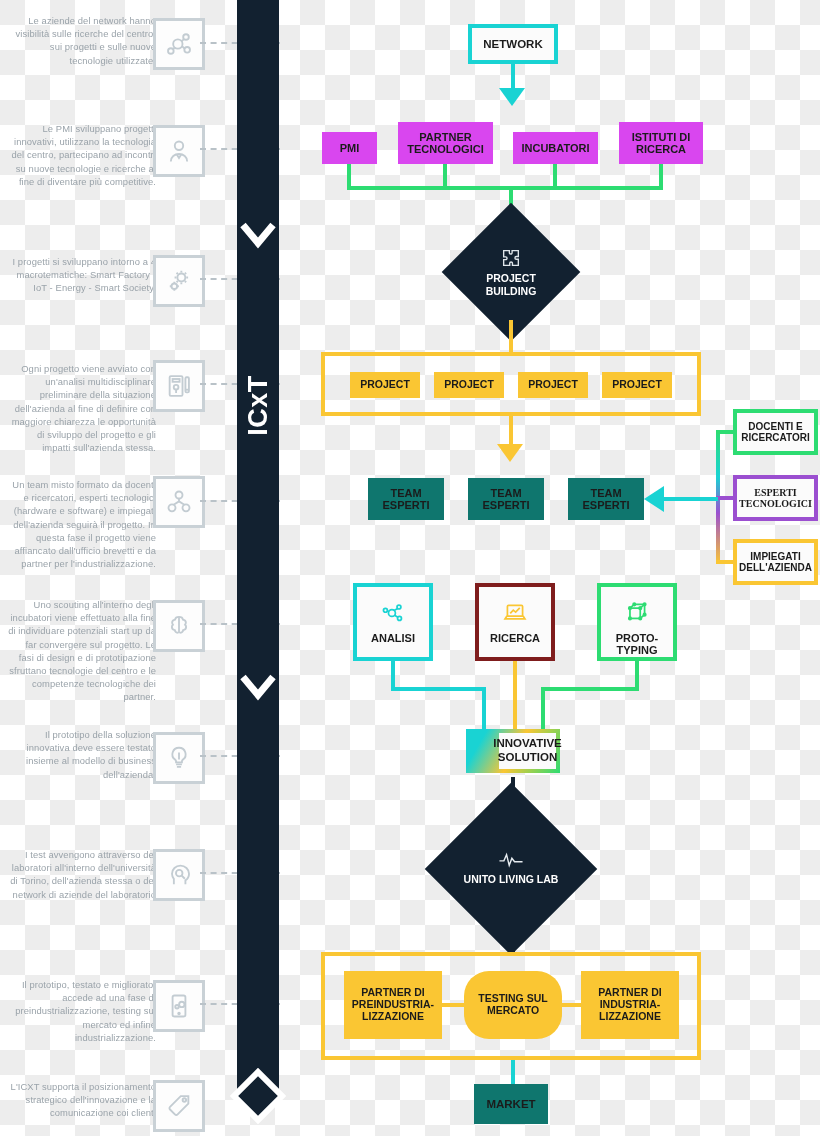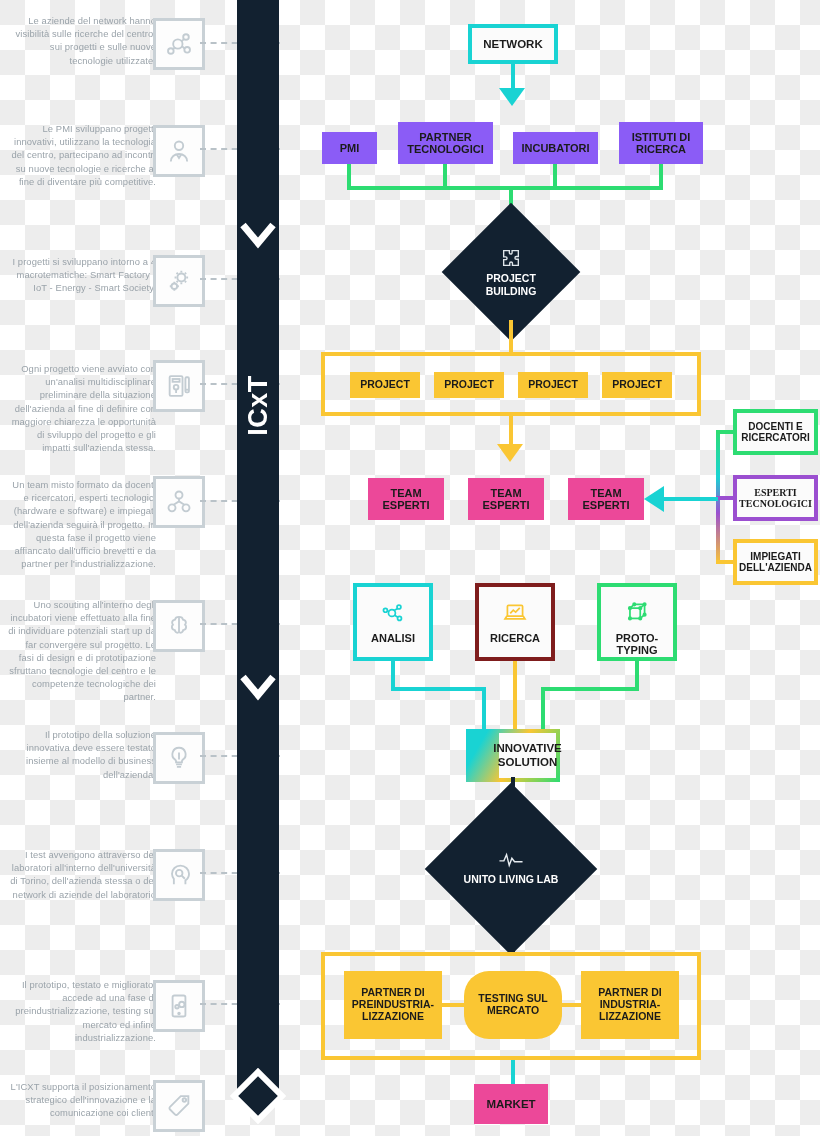--- a/index.html
+++ b/index.html
@@ -61,22 +61,22 @@
   .node{
     position:absolute;
     display:flex;align-items:center;justify-content:center;
     text-align:center;
     font-weight:700;
     color:#1b1b1b;
     line-height:1.12;
     box-sizing:border-box;
   }
   .outline{background:#fbfbfb;}
-  .cyanfill{background:#ec4899;}
-  .greenfill{background:#8b5cf6;}
+  .cyanfill{background:#0f766e;}
+  .greenfill{background:#d946ef;}
   .yellowfill{background:#fac633;}
 
   .cyanline{border:4px solid #19d3d3;}
   .greenline{border:4px solid #2ddc72;}
   .yellowline{border:4px solid #fac633;}
   .purpleline{border:4px solid #9b4fd0;}
 
   .diamond{
     position:absolute;
     background:#122130;
@@ -351,21 +351,21 @@
   <div class="ln v c-cyan" style="left:391px;top:661px;height:26px;"></div>
   <div class="ln h c-cyan" style="left:391px;top:687px;width:95px;"></div>
   <div class="ln v c-cyan" style="left:482px;top:687px;height:43px;"></div>
 
   <div class="ln v c-yellow" style="left:513px;top:661px;height:69px;"></div>
 
   <div class="ln v c-green" style="left:635px;top:661px;height:26px;"></div>
   <div class="ln h c-green" style="left:541px;top:687px;width:98px;"></div>
   <div class="ln v c-green" style="left:541px;top:687px;height:43px;"></div>
 
-  <div class="gradbox" style="left:466px;top:729px;width:94px;height:53px;padding-left:33px;">
+  <div class="gradbox" style="left:466px;top:729px;width:94px;height:44px;padding-left:33px;">
     <div>INNOVATIVE SOLUTION</div>
   </div>
 
   <div class="ln v c-dark" style="left:511px;top:777px;height:35px;"></div>
 
   <div class="diamond" style="left:450px;top:808px;width:122px;height:122px;"></div>
   <div class="dcontent" style="left:450px;top:808px;width:122px;height:122px;position:absolute;transform:none;font-size:10.5px;">
     <svg viewBox="0 0 28 18" style="width:26px;height:16px;margin-bottom:5px;">
       <polyline points="1,10 6,10 9,3 12,15 15,7 18,11 27,11" fill="none" stroke="#e6ecf0" stroke-width="1.6"></polyline>
     </svg>

